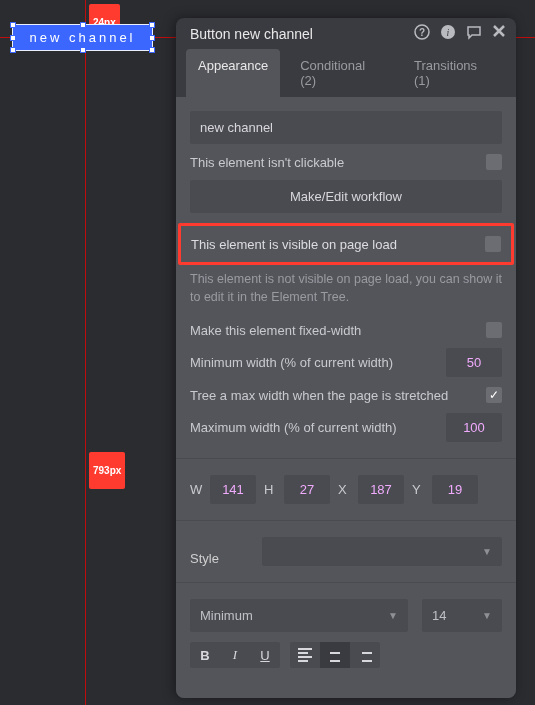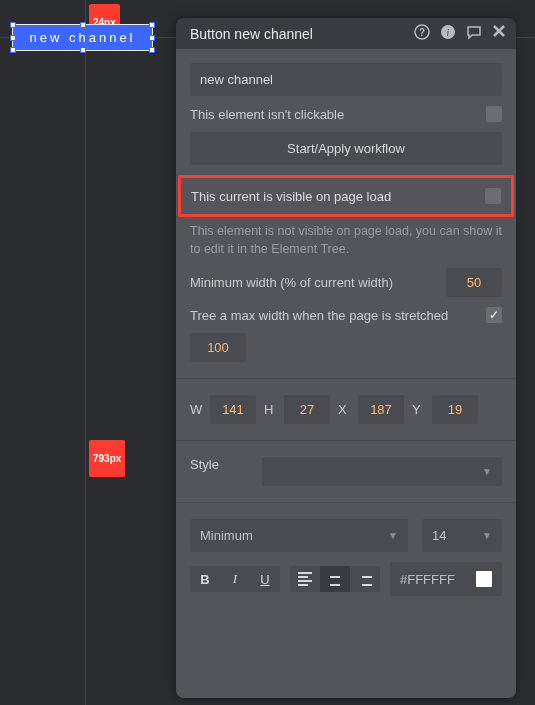--- a/index.html
+++ b/index.html
@@ -72,21 +72,21 @@
     background:#4a4b51; color:#d7d7dc; text-align:center; padding:9px 0; border-radius:2px;
     cursor:pointer; font-size:13px;
   }
   .highlight-row {
     border:3px solid #ff3b30; padding:10px 10px; margin:0 -12px;
     display:flex; align-items:center; border-radius:2px;
   }
   .highlight-row .label { flex:1; color:#dcdce1; }
   .helper { color:#9a9ba1; font-size:12.5px; line-height:1.4; margin-top:-4px;}
   .num-input {
-    width:56px; background:#4a4b51; border:none; color:#fdba74; text-align:center;
+    width:56px; background:#4a4b51; border:none; color:#f0abfc; text-align:center;
     padding:7px 0; border-radius:2px; font-size:13px;
   }
   .divider { height:1px; background:#4a4b51; margin:6px -14px; }
   .geom { display:flex; align-items:center; gap:8px; }
   .geom .g { display:flex; align-items:center; gap:6px; }
   .geom .gl { color:#c9cad0; font-size:13px; width:14px; }
   .select {
     background:#4a4b51; border:none; color:#bfc0c6; padding:9px 10px; border-radius:2px;
     display:flex; align-items:center; justify-content:space-between; cursor:pointer; font-size:13px;
   }
@@ -95,31 +95,31 @@
   .fmt-group { display:flex; background:#4a4b51; border-radius:2px; }
   .fmt-btn { width:30px; height:26px; display:flex; align-items:center; justify-content:center;
     color:#d7d7dc; cursor:pointer; font-size:13px;}
   .fmt-btn.active { background:#3a3b40; }
   .fmt-btn.bold{font-weight:700}
   .fmt-btn.italic{font-style:italic;font-family:Georgia,serif}
   .fmt-btn.underline{text-decoration:underline}
   .align-icon{display:inline-flex;flex-direction:column;gap:2px;width:14px}
   .align-icon i{display:block;height:2px;background:#d7d7dc}
   .color-chip{width:16px;height:16px;background:#fff;display:inline-block;border-radius:1px}
-  .style-row{display:flex;align-items:flex-start;gap:30px}
+  .style-row{display:flex;align-items:flex-end;gap:30px}
   .style-row .label{width:42px}
 </style>
 </head>
 <body>
 
 <div class="canvas">
   <div class="guide-v" style="left:85px"></div>
   <div class="guide-h" style="top:37px"></div>
   <div class="dim-tag" style="left:89px; top:4px">24px</div>
-  <div class="dim-tag" style="left:89px; top:440px">793px</div>
+  <div class="dim-tag" style="left:89px; top:452px">793px</div>
 
   <div class="selected-button">
     <span>new channel</span>
     <span class="handle h-tl"></span>
     <span class="handle h-tm"></span>
     <span class="handle h-tr"></span>
     <span class="handle h-ml"></span>
     <span class="handle h-mr"></span>
     <span class="handle h-bl"></span>
     <span class="handle h-bm"></span>
@@ -148,50 +148,60 @@
             </svg>
         </span>
         <span>
           <svg width="14" height="14" viewBox="0 0 14 14">
               <path d="M2 2l10 10M12 2L2 12" stroke="#b9bac0" stroke-width="2.5"></path>
             </svg>
         </span>
       </div>
     </div>
 
+    <div class="tabs">
+      <div class="tab active">Appearance</div>
+      <div class="tab">Conditional (2)</div>
+      <div class="tab">Transitions (1)</div>
+    </div>
 
     <div class="panel-body">
 
       <input class="text-input" value="new channel" style="">
 
       <div class="row">
         <div class="label">This element isn't clickable</div>
         <span class="checkbox"></span>
       </div>
 
-      <div class="btn">Start/Apply workflow</div>
+      <div class="btn">Make/Edit workflow</div>
 
       <div class="highlight-row">
-        <div class="label">This current is visible on page load</div>
+        <div class="label">This element is visible on page load</div>
         <span class="checkbox"></span>
       </div>
       <div class="helper">This element is not visible on page load, you can show it to edit it in the Element Tree.</div>
 
+      <div class="row" style="margin-top:6px">
+        <div class="label">Make this element fixed-width</div>
+        <span class="checkbox"></span>
+      </div>
 
       <div class="row">
         <div class="label">Minimum width (% of current width)</div>
         <input class="num-input" value="50" style="">
       </div>
 
       <div class="row">
         <div class="label">Tree a max width when the page is stretched</div>
         <span class="checkbox checked"></span>
       </div>
 
       <div class="row">
+        <div class="label">Maximum width (% of current width)</div>
         <input class="num-input" value="100" style="">
       </div>
 
       <div class="divider"></div>
 
       <div class="geom">
         <div class="g">
             <span class="gl">W</span>
             <input class="num-input" style="width: 46px;" value="141">
           </div>
@@ -257,21 +267,17 @@
             </div>
           <div class="fmt-btn">
               <span class="align-icon" style="align-items:flex-end">
                 <i></i>
                 <i style="width:70%"></i>
                 <i></i>
                 <i style="width:70%"></i>
               </span>
             </div>
         </div>
-        <div class="select" style="flex:1;gap:6px">
-          <span>#FFFFFF</span>
-          <span class="color-chip"></span>
-        </div>
       </div>
 
     </div>
   </div>
 </div>
 
 </body></html>

